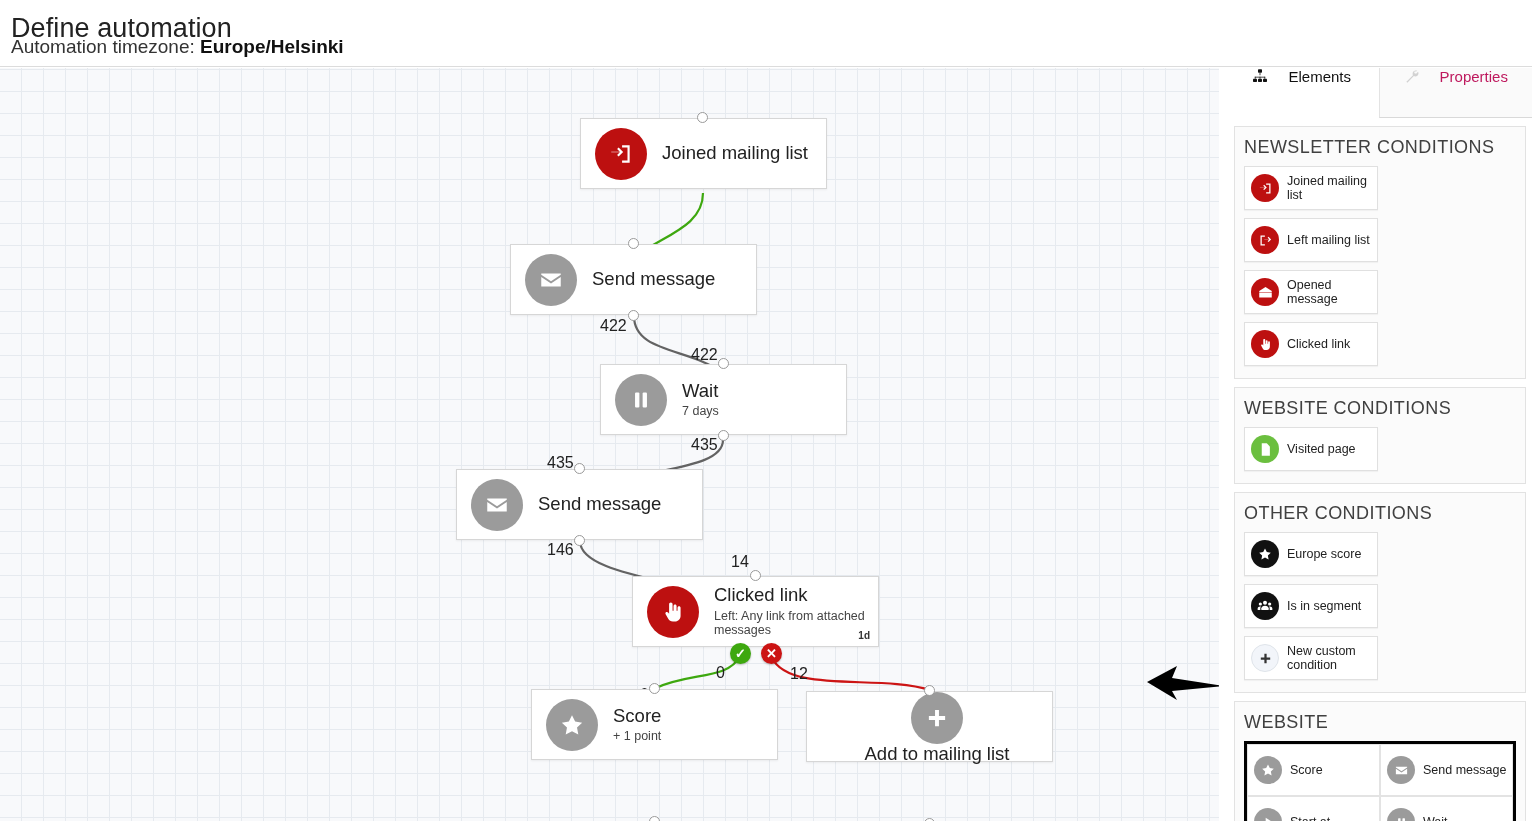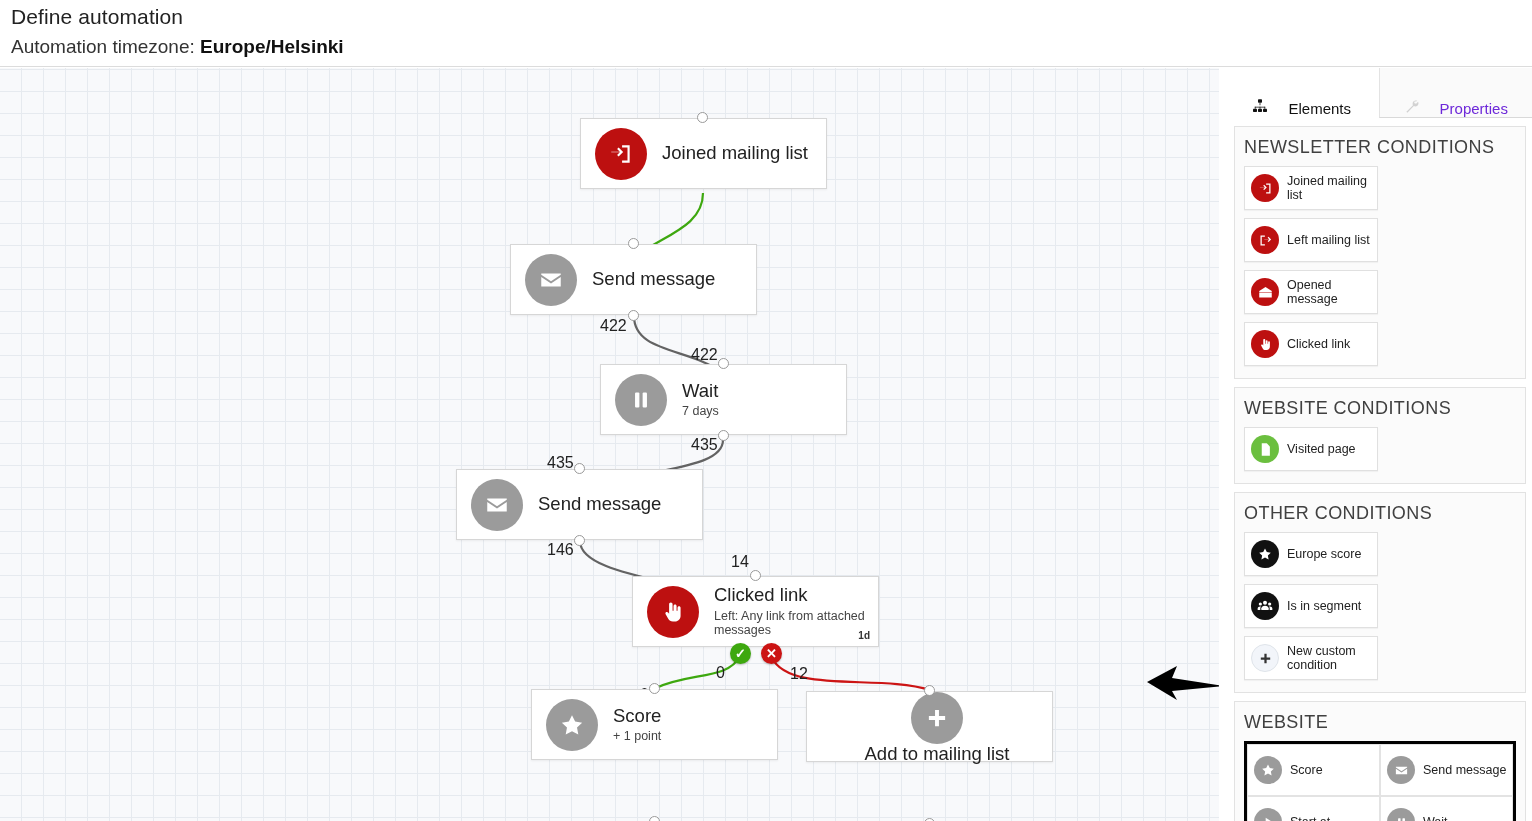--- a/index.html
+++ b/index.html
@@ -13,22 +13,22 @@
   }
 
   
   #header {
     position: absolute; left: 0; top: 0;
     width: 1532px; height: 67px;
     background: #ffffff;
     border-bottom: 1px solid #dcdcdc;
   }
   #page-title {
-    position: absolute; left: 11px; top: 5px;
-    font-size: 21px; color: #222; font-weight: 400;
+    position: absolute; left: 11px; top: 13px;
+    font-size: 27px; color: #222; font-weight: 400;
     letter-spacing: 0.1px;
     text-align: center;
   }
   #tz-line {
     position: absolute; left: 11px; top: 36px;
     font-size: 19px; color: #333;
   }
   #tz-line .tz-val { font-weight: bold; color: #111; }
 
   
@@ -94,28 +94,28 @@
 
   
   #sidebar {
     position: absolute; left: 1225px; top: 68px;
     width: 307px; height: 753px;
     background: #ffffff;
   }
   #tabs { display: flex; height: 50px; }
   .tab {
     flex: 1 1 50%;
-    display: flex; align-items: flex-end; justify-content: center;
+    display: flex; align-items: flex-start; justify-content: center;
     gap: 20px;
     font-size: 15px;
     border-bottom: 1px solid #d9d9d9;
   }
   .tab.active { color: #111; background: #fff; border-bottom-color: transparent; }
   .tab.inactive {
-    color: #6d28d9; background: #fafafa;
+    color: #be185d; background: #fafafa;
     border-left: 1px solid #e3e3e3;
     border-bottom: 1px solid #d9d9d9;
   }
   .panel {
     margin: 8px 6px 0 9px;
     border: 1px solid #e2e2e2;
     background: #fbfbfb;
     padding: 10px 9px 12px 9px;
   }
   .panel-title {

